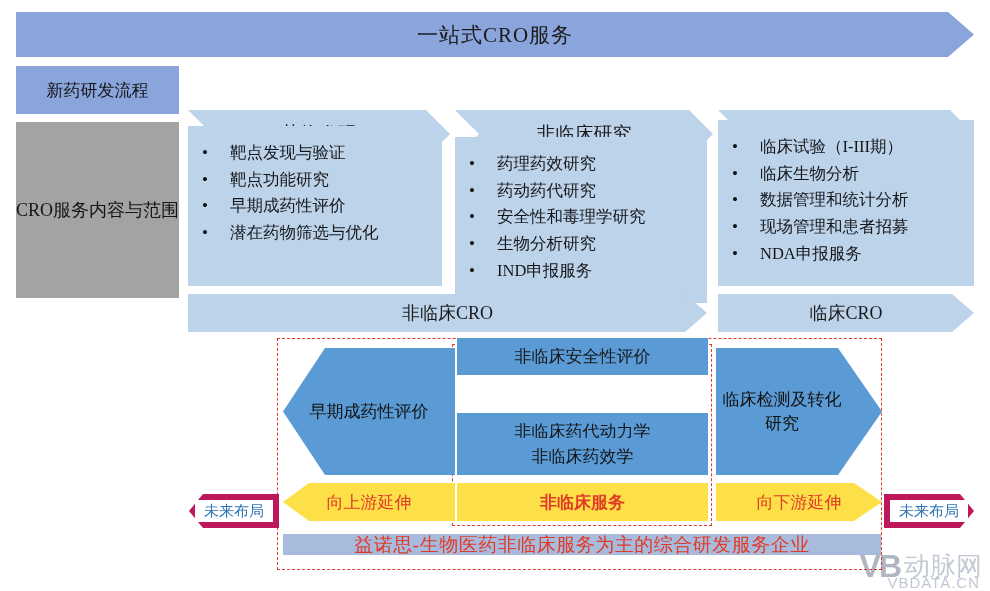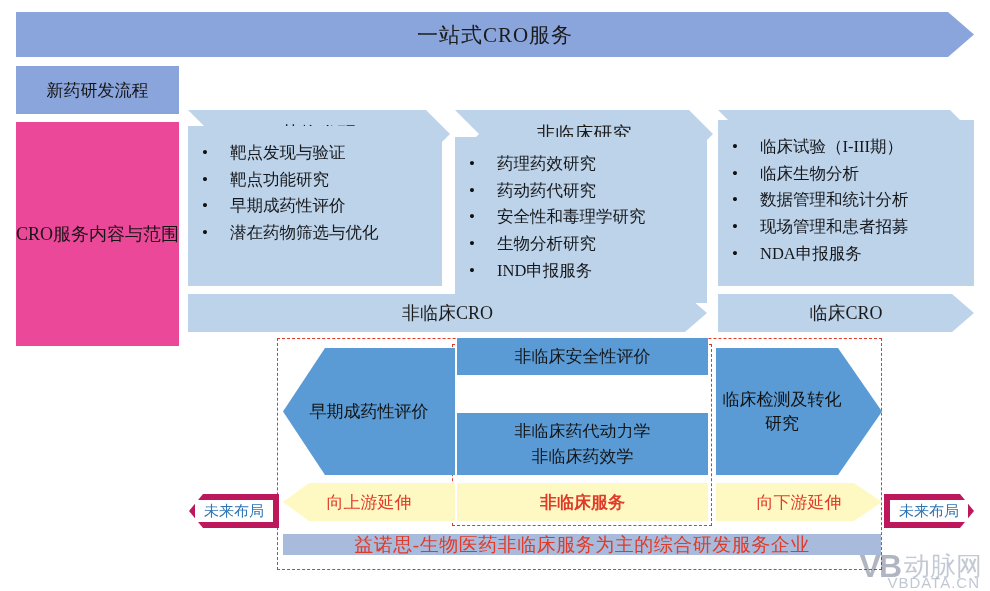--- a/index.html
+++ b/index.html
@@ -32,22 +32,22 @@
     background:#BDD3EA; color:#1b1b1b; font-size:19px;
     clip-path: polygon(0 0, calc(100% - 24px) 0, 100% 50%, calc(100% - 24px) 100%, 0 100%, 24px 50%);
     margin-top: 44px;
   }
   .stage-chev.s1 { left:188px;  width:262px; }
   .stage-chev.s2 { left:455px;  width:258px; }
   .stage-chev.s3 { left:718px;  width:256px; }
 
   
   .scope-label {
-    position:absolute; left:16px; top:122px; width:163px; height:224px;
-    background:#ec4899; color:#151515; font-size:18px; line-height:1.45;
+    position:absolute; left:16px; top:122px; width:163px; height:176px;
+    background:#a3a3a3; color:#151515; font-size:18px; line-height:1.45;
   }
   .bullet-card {
     position:absolute; top:126px;
     background:#BDD3EA; padding:14px 10px 10px 8px;
   }
   .bullet-card.b1 { left:188px; width:254px; height:160px; }
   .bullet-card.b2 { left:455px; width:252px; height:166px; top:137px; }
   .bullet-card.b3 { left:718px; width:256px; height:166px; top:120px; }
   .bullet-card ul { list-style:none; }
   .bullet-card li {
@@ -102,21 +102,21 @@
     position:absolute; left:457px; width:251px; height:37px;
     background:#5B9BD5; color:#14161a; font-size:17px;
   }
   .mid-box.m1 { top:338px; }
   .mid-box.m2 { top:413px; }
   .mid-box.m3 { top:438px; }
 
   
   .yellow {
     position:absolute; top:483px; height:38px;
-    background:#fef9c3; color:#E03A28; font-size:17px;
+    background:#fde047; color:#E03A28; font-size:17px;
   }
   .yellow.up {
     left:283px; width:172px;
     clip-path: polygon(0 50%, 26px 0, 100% 0, 100% 100%, 26px 100%);
   }
   .yellow.mid { left:457px; width:251px; font-weight:bold; }
   .yellow.down {
     left:716px; width:166px;
     clip-path: polygon(0 0, calc(100% - 28px) 0, 100% 50%, calc(100% - 28px) 100%, 0 100%);
   }

